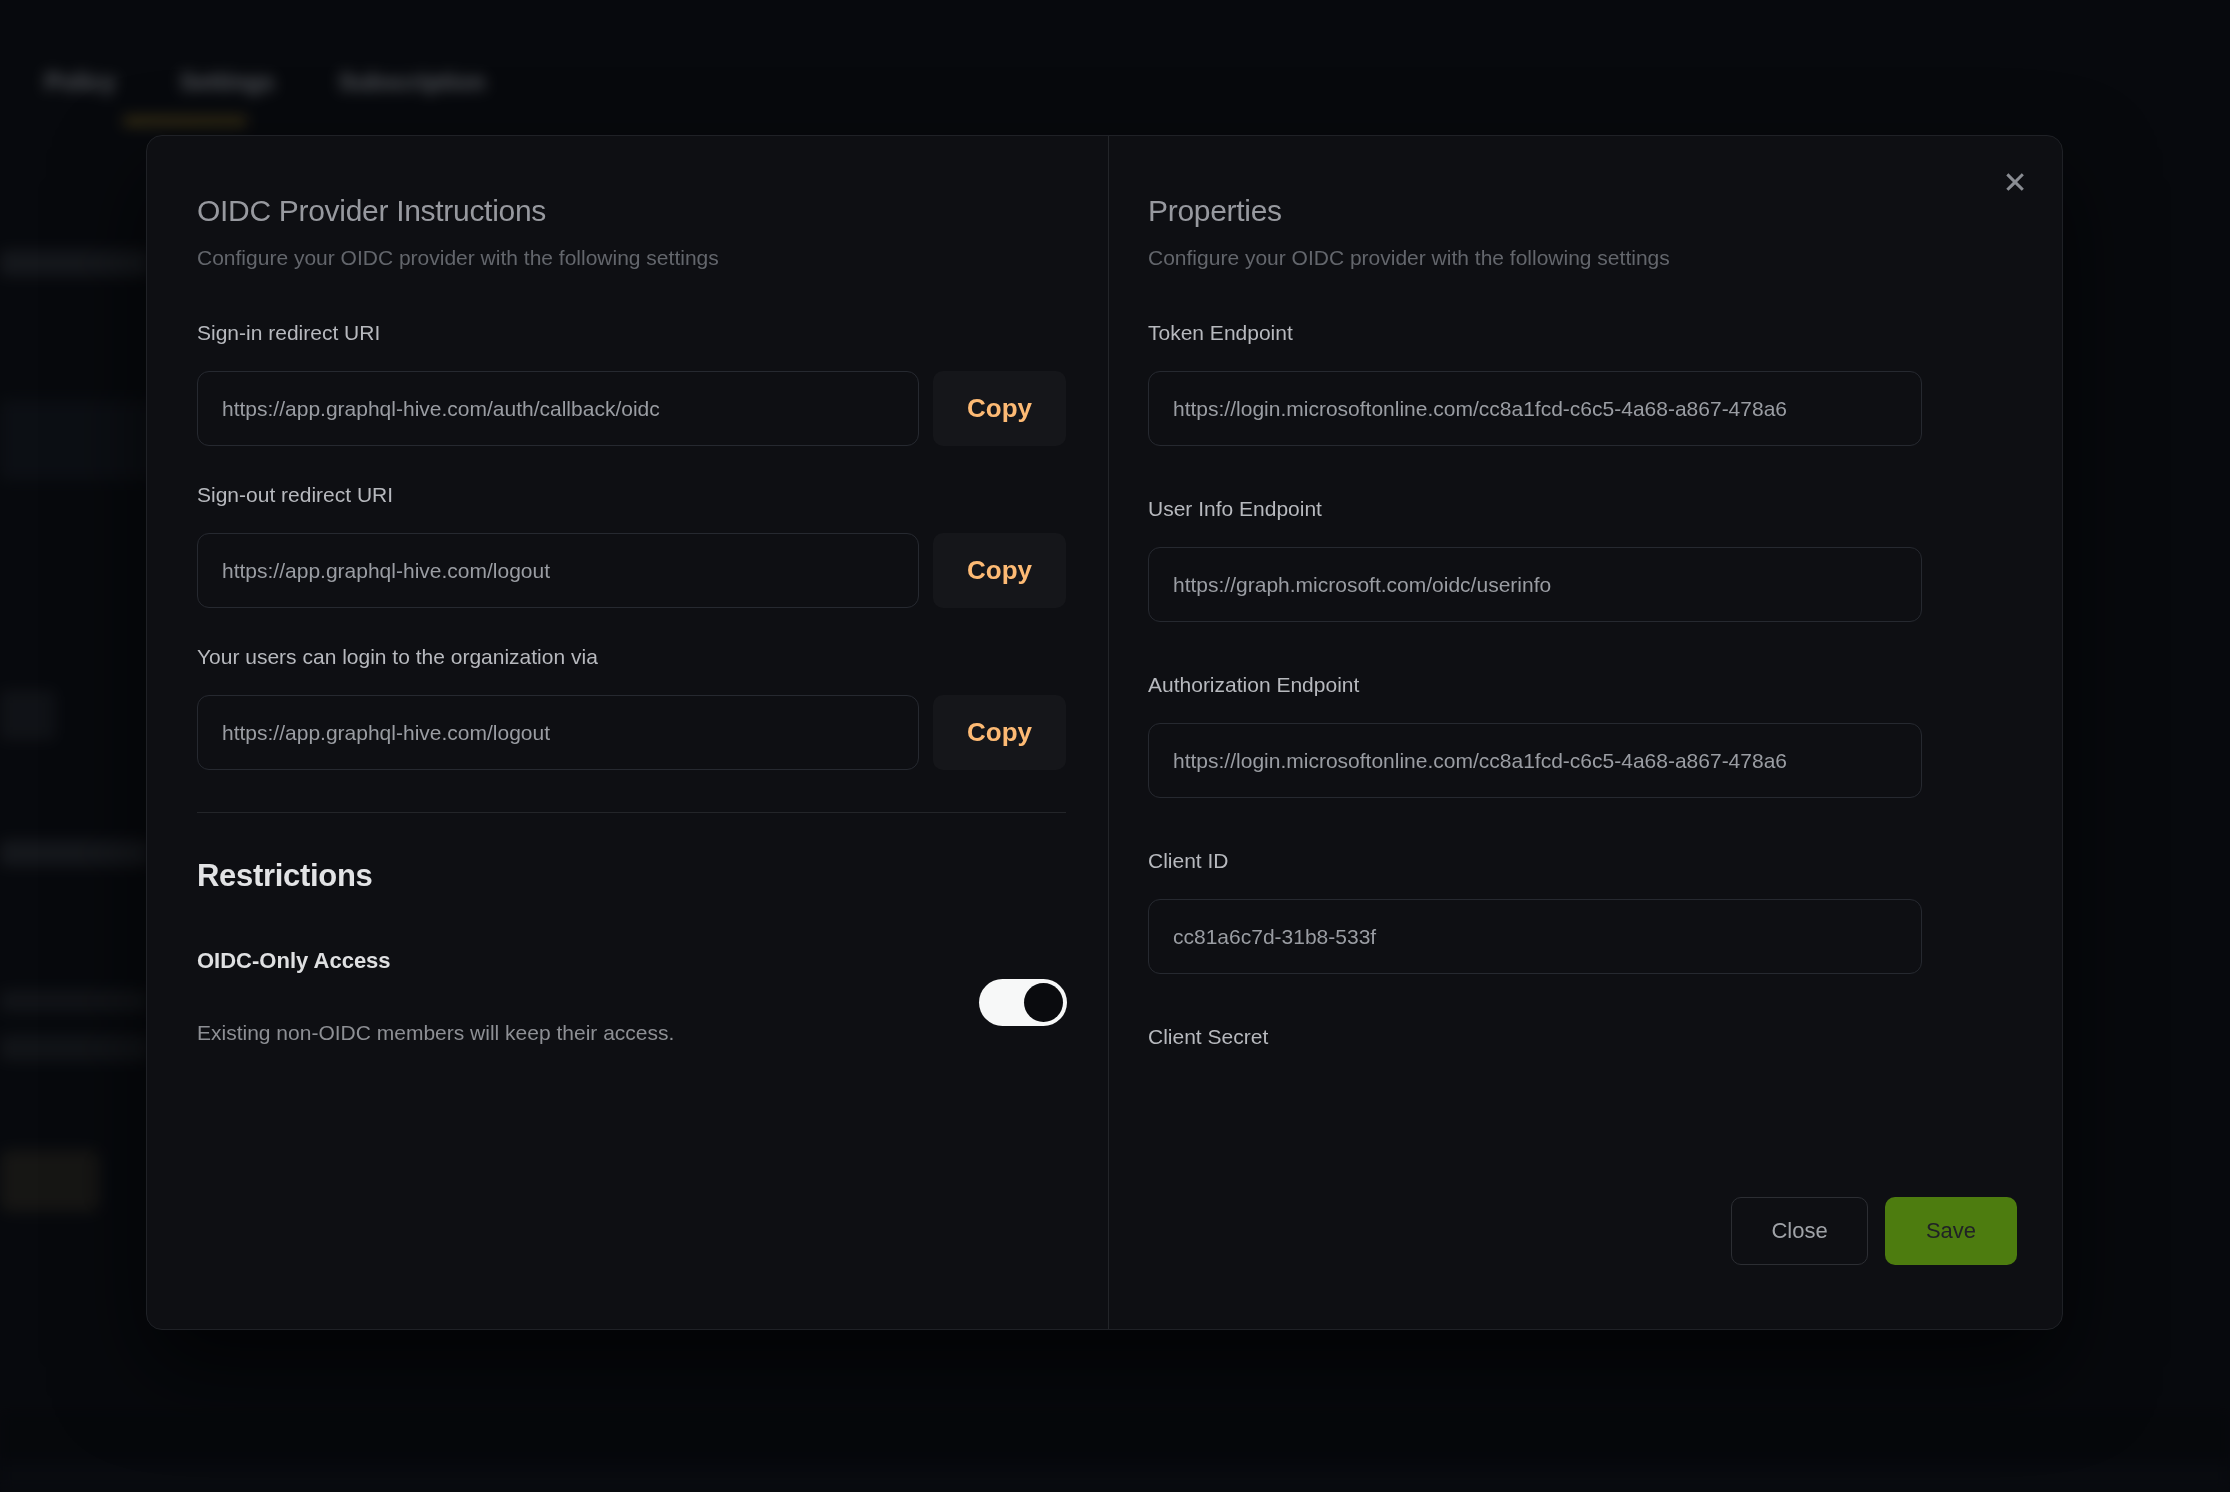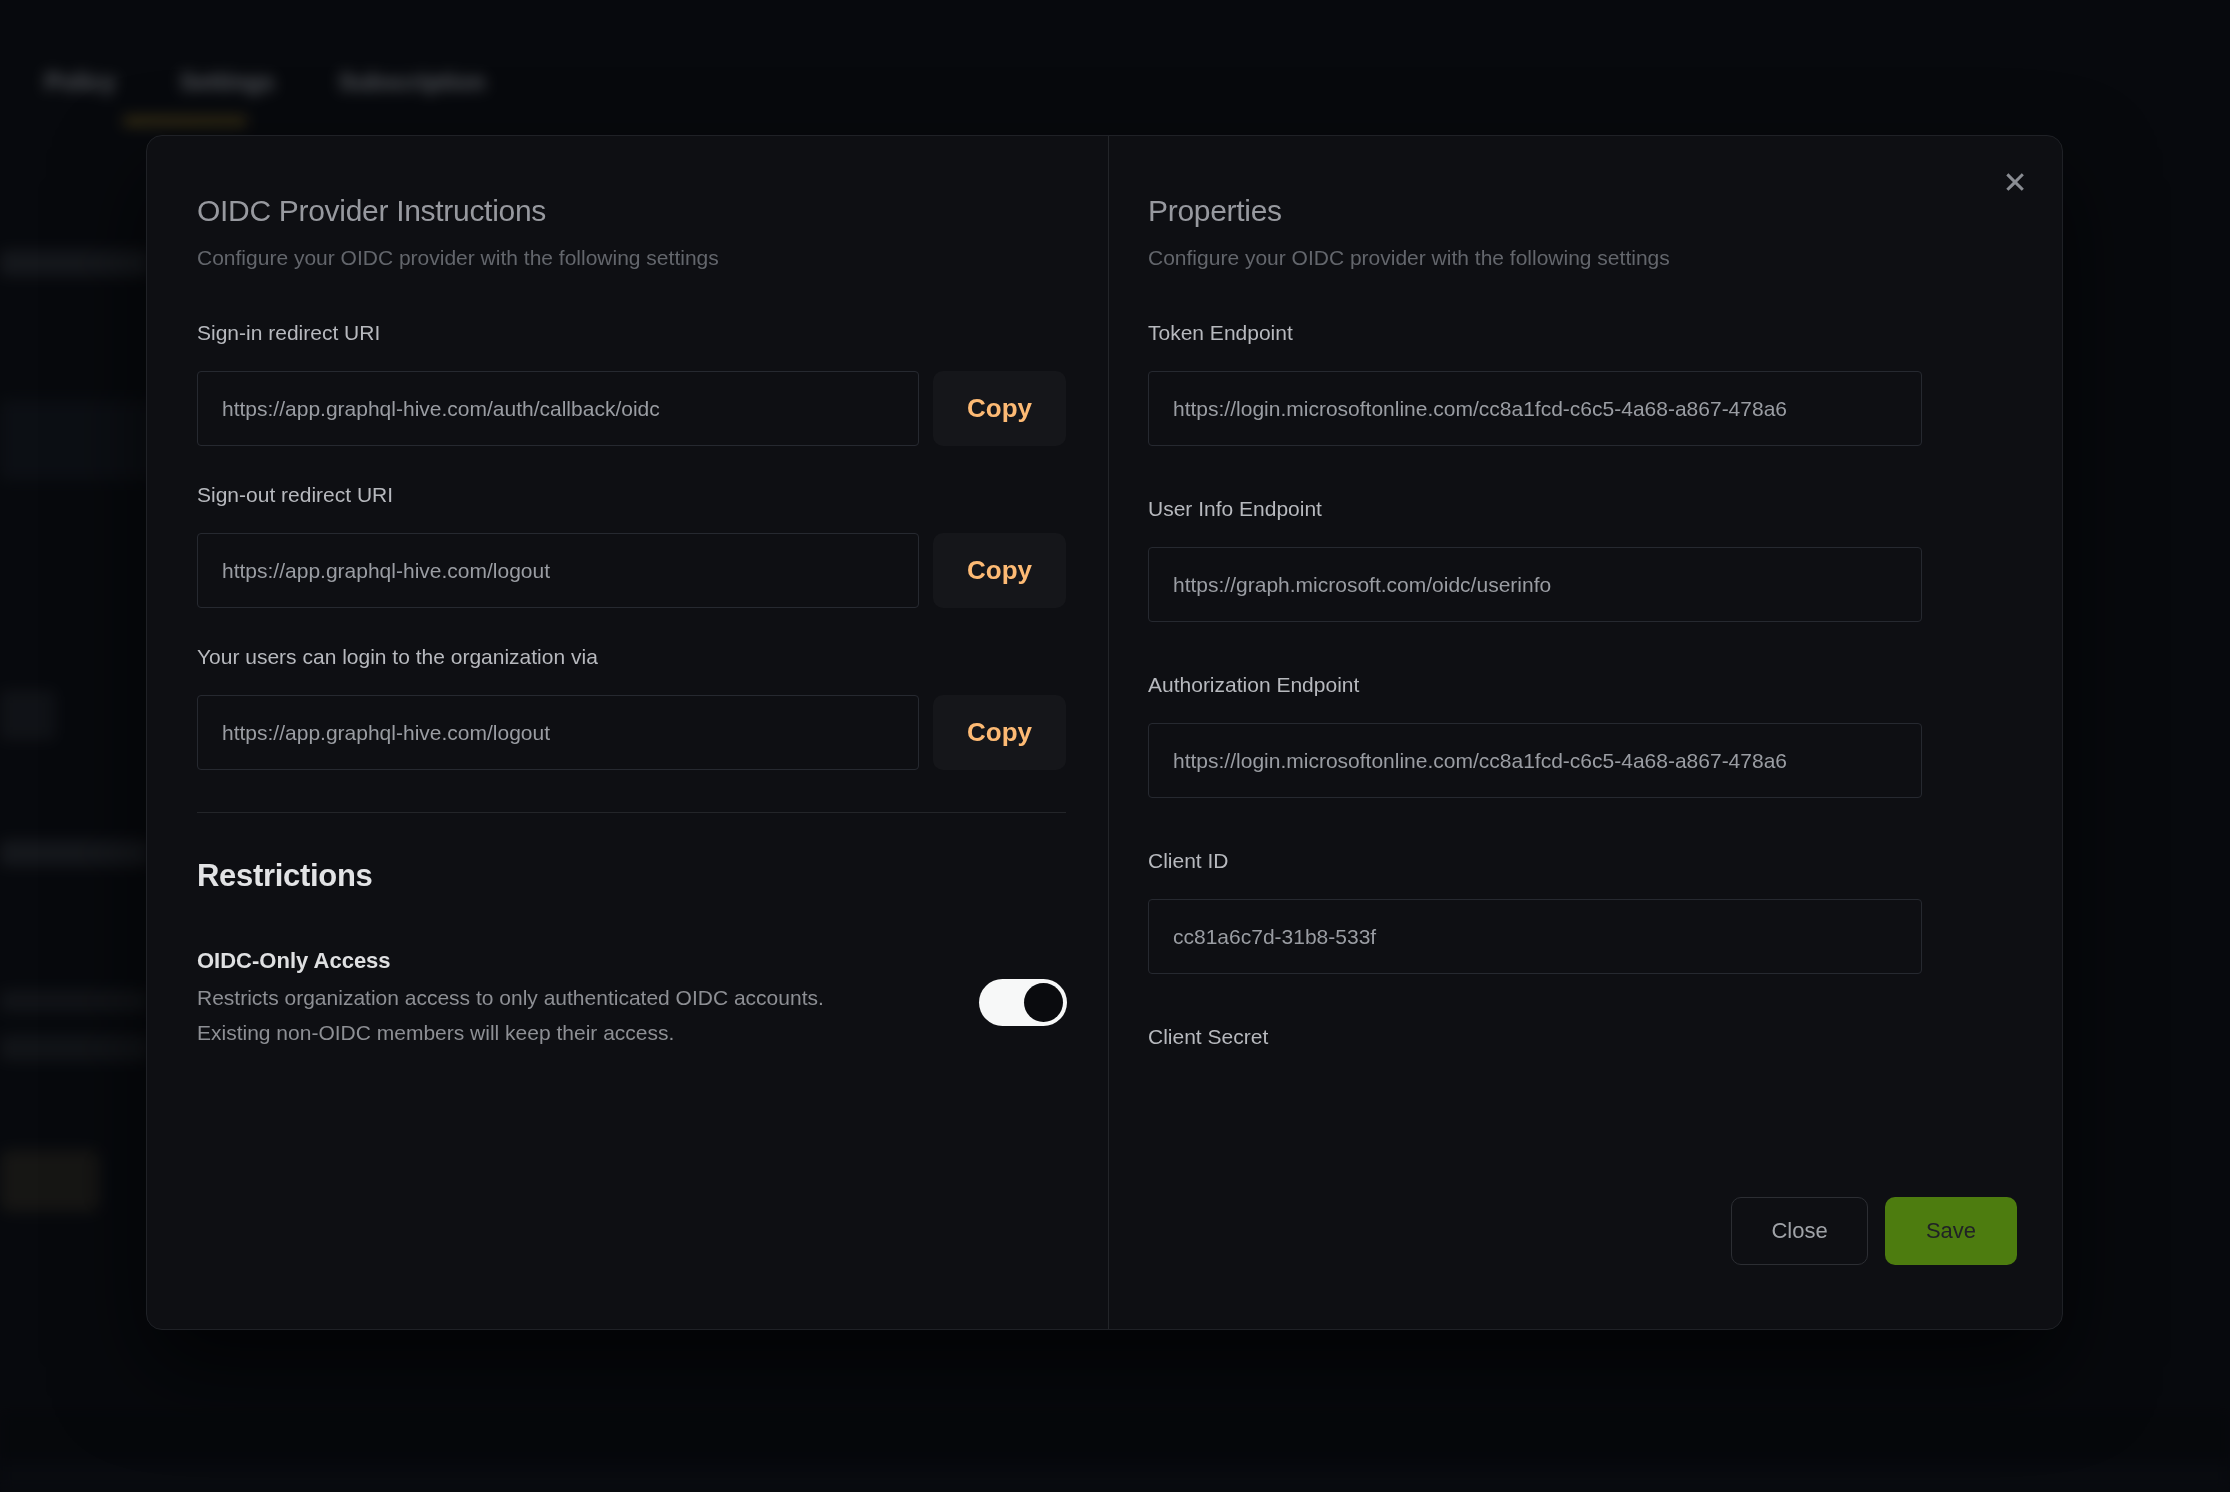--- a/index.html
+++ b/index.html
@@ -41,21 +41,21 @@
   .col-right { left: 1001px; }
 
   .sec-title { position: absolute; left: 0; font-size: 30px; font-weight: 500;
                color: #97999f; letter-spacing: -0.3px; white-space: nowrap; }
   .sec-sub   { position: absolute; left: 0; font-size: 21px; color: #63666c; white-space: nowrap; }
 
   .f-label { position: absolute; left: 0; font-size: 21px; font-weight: 500;
              color: #b7b9be; white-space: nowrap; text-align: center; }
   .text-input {
     position: absolute; left: 0; height: 75px; background: transparent;
-    border: 1px solid #262930; border-radius: 4px; color: #9a9da3;
+    border: 1px solid #262930; border-radius: 12px; color: #9a9da3;
     font-size: 21px; font-family: "Liberation Sans", sans-serif;
     padding: 0 24px; outline: none; white-space: nowrap; overflow: hidden;
   }
   .text-input::placeholder { color: #5b5e65; }
   .w-narrow { width: 722px; }
   .w-full   { width: 774px; }
 
   .copy-btn {
     position: absolute; left: 736px; width: 133px; height: 75px;
     background: #15161a; border: none; border-radius: 10px;
@@ -132,21 +132,20 @@
     <button class="copy-btn" style="top:397px;">Copy</button>
 
     <div class="f-label" style="top:509px;">Your users can login to the organization via</div>
     <input class="text-input w-narrow" style="top: 559px;" readonly="" value="https://app.graphql-hive.com/logout">
     <button class="copy-btn" style="top:559px;">Copy</button>
 
     <div class="h-divider" style="top:676px;"></div>
 
     <div class="restrictions-title" style="top:722px;">Restrictions</div>
     <div class="toggle-label" style="top:812px;">OIDC-Only Access</div>
-    <div class="toggle-desc" style="top:850px;">Restricts organization access to only authenticated OIDC accounts.</div>
     <div class="toggle-desc" style="top:885px;">Existing non-OIDC members will keep their access.</div>
 
     <div class="toggle">
       <div class="toggle-knob"></div>
     </div>
   </div>
 
   <div class="col col-right">
     <div class="sec-title" style="top:58px;">Properties</div>
     <div class="sec-sub" style="top:110px;">Configure your OIDC provider with the following settings</div>

